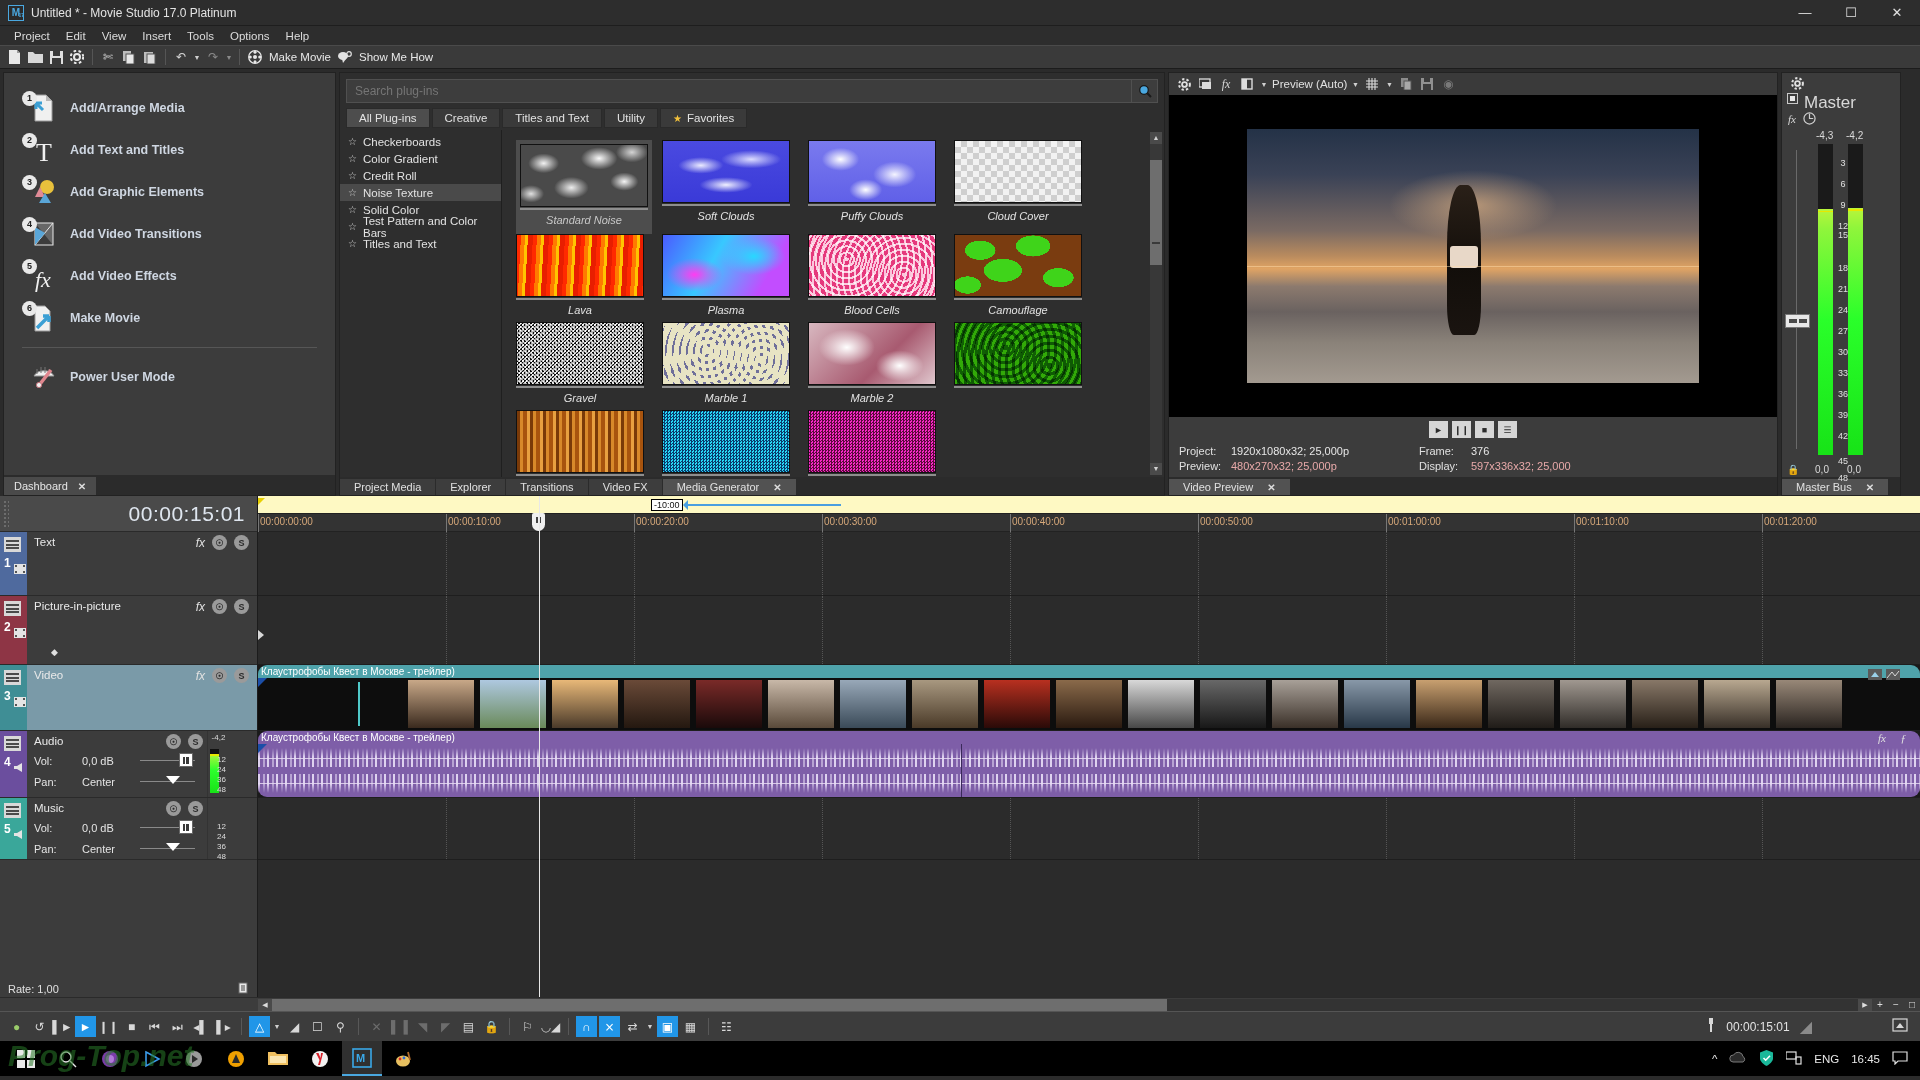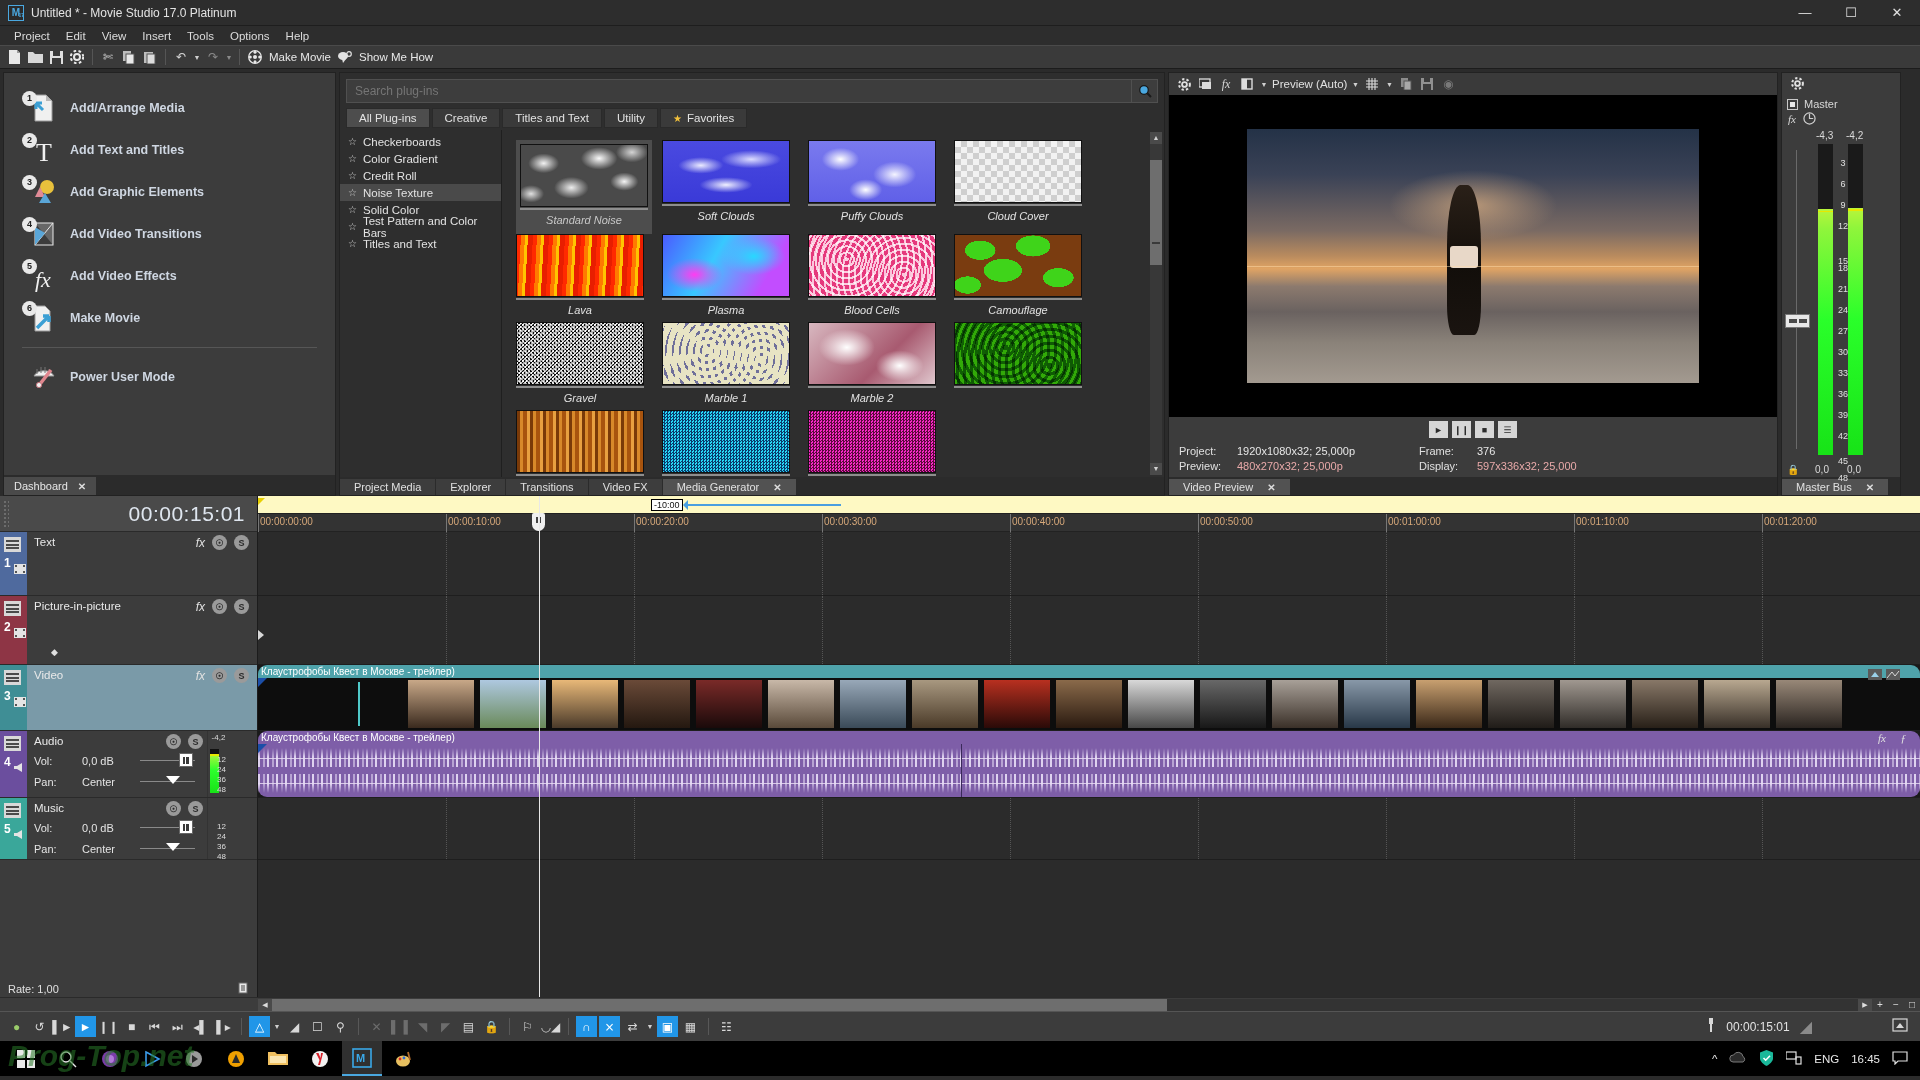--- a/index.html
+++ b/index.html
@@ -95,31 +95,31 @@
     font-size:12px; color:#d6d6d6; }
   .pv-txt { font-size:11.5px; color:#e0e0e0; }
   .pv-stage { flex:1; background:#000; display:flex; align-items:center; justify-content:center;}
   .pv-video { width:452px; height:254px; position:relative; overflow:hidden;}
   .pv-transport { height:25px; display:flex; align-items:center; justify-content:center; gap:4px;
     background:#3c3c3c; }
   .tp { width:19px; height:17px; display:flex; align-items:center; justify-content:center;
     background:#d6d6d6; color:#2b2b2b; font-size:9px; }
   .pv-status { height:35px; background:#3c3c3c; display:flex; padding:2px 0 0 10px; font-size:11px;}
   .ps-col { width:240px; }
-  .ps-row { display:flex; gap:6px; line-height:15px;}
+  .ps-row { display:flex; line-height:15px;}
   .ps-k { color:#e0e0e0; width:52px; }
   .ps-v { color:#e8a9a9; }
   .ps-v.white { color:#e6e6e6; }
   .pv-tabs { height:18px; background:#2b2b2b; display:flex; align-items:flex-end;}
 
   
   .mbus { width:120px; background:#3c3c3c; border:1px solid #222; margin:3px 3px 0 3px;
     display:flex; flex-direction:column; }
   .mb-top { height:20px; display:flex; align-items:center; padding-left:6px;}
-  .mb-name { height:17px; display:flex; align-items:flex-end; gap:6px; padding-left:5px; font-size:11px;}
+  .mb-name { height:17px; display:flex; align-items:flex-start; gap:6px; padding-left:5px; font-size:17px;}
   .mb-chk { width:11px; height:11px; border:1px solid #c8c8c8; display:flex; align-items:center;
     justify-content:center;}
   .mb-chk i { width:5px; height:5px; background:#e8e8e8; display:block;}
   .mb-fx { height:18px; display:flex; align-items:center; gap:7px; padding-left:6px; font-size:11px;}
   .meters { flex:1; position:relative; }
   .peak { position:absolute; top:2px; font-size:10px; color:#dadada;}
   .mtr { position:absolute; top:16px; bottom:22px; width:15px; background:#1a1a1a; }
   .mfill { position:absolute; left:0; right:0; bottom:0;
     background:linear-gradient(to top, #17e317 0%, #2aff2a 55%, #90f53b 92%, #b9f53b 100%);}
   .mscale { position:absolute; top:16px; bottom:22px; left:52px; width:18px; }
@@ -743,21 +743,21 @@
       <div class="mtr" style="left:66px;">
         <div class="mfill" style="height:79.5%;"></div>
         <div style="position:absolute;left:0;right:0;top:21%;height:1.5px;background:#e8e800;"></div>
       </div>
 
       <div class="mscale">
         <div class="mtick" style="top:14px;">3</div>
         <div class="mtick" style="top:35px;">6</div>
         <div class="mtick" style="top:56px;">9</div>
         <div class="mtick" style="top:77px;">12</div>
-        <div class="mtick" style="top:112px;">15</div>
+        <div class="mtick" style="top:86px;">15</div>
         <div class="mtick" style="top:119px;">18</div>
         <div class="mtick" style="top:140px;">21</div>
         <div class="mtick" style="top:161px;">24</div>
         <div class="mtick" style="top:182px;">27</div>
         <div class="mtick" style="top:203px;">30</div>
         <div class="mtick" style="top:224px;">33</div>
         <div class="mtick" style="top:245px;">36</div>
         <div class="mtick" style="top:266px;">39</div>
         <div class="mtick" style="top:287px;">42</div>
         <div class="mtick" style="top:292px;margin-top:20px;">45</div>

